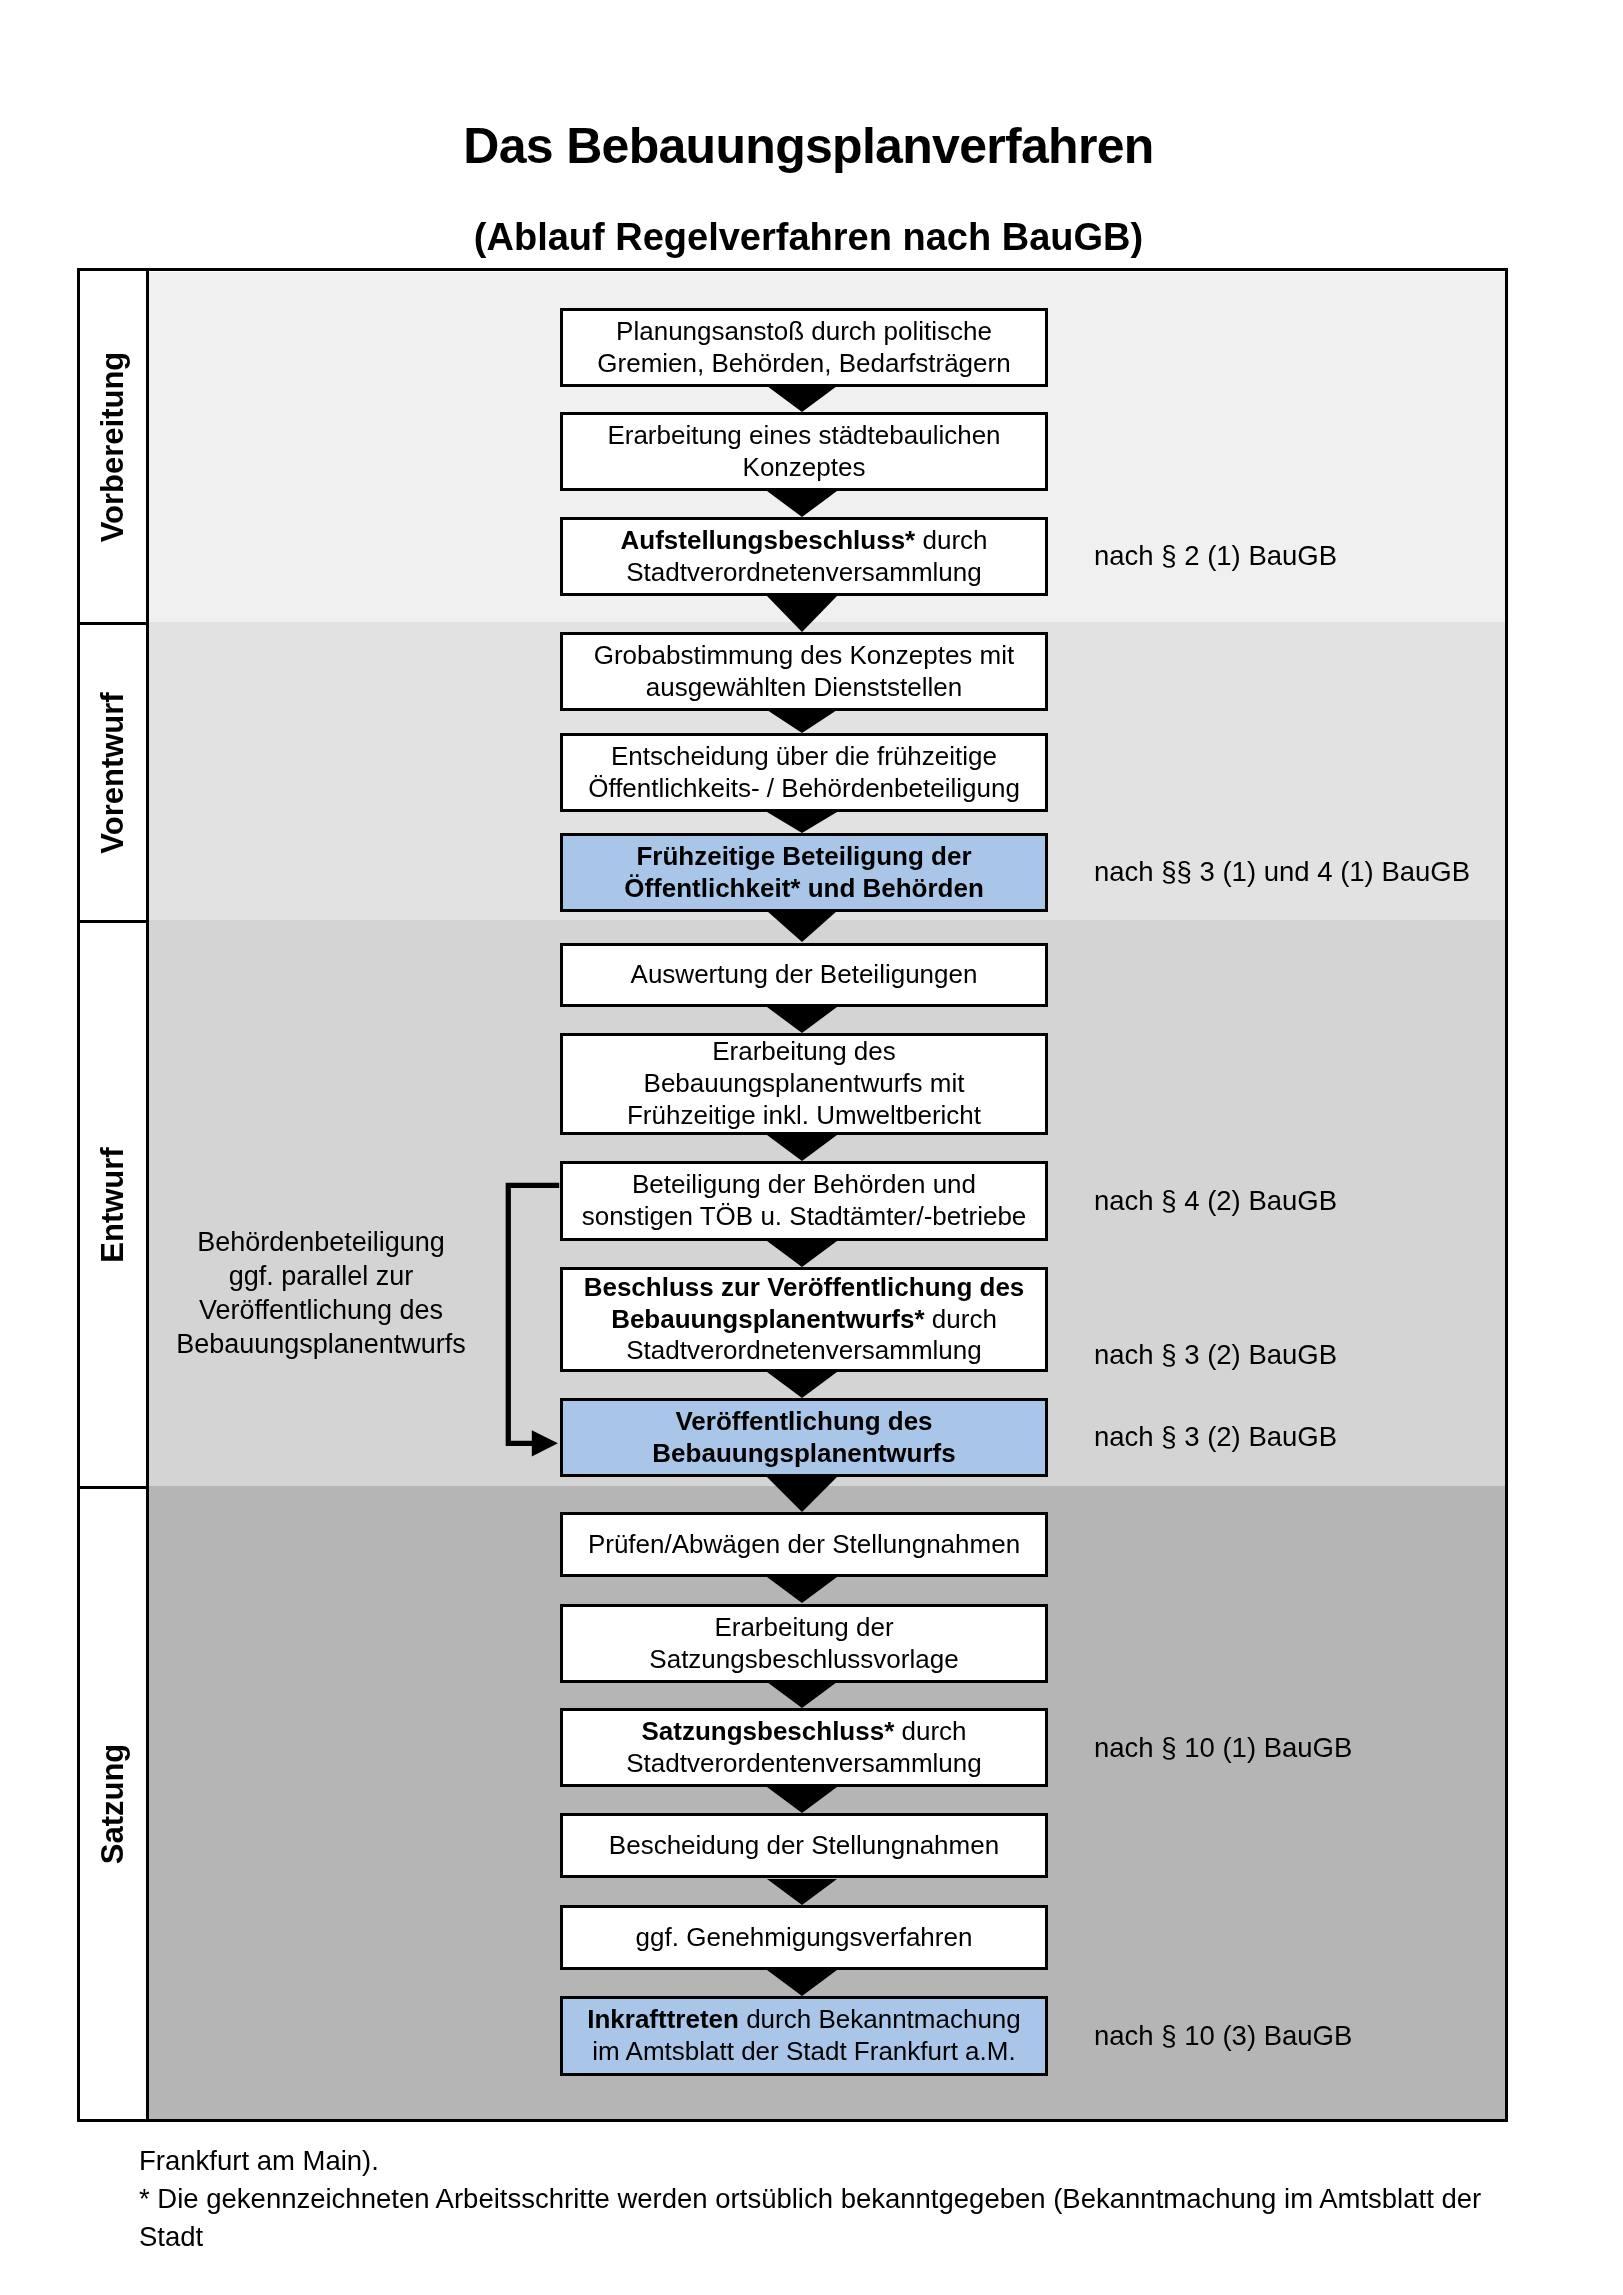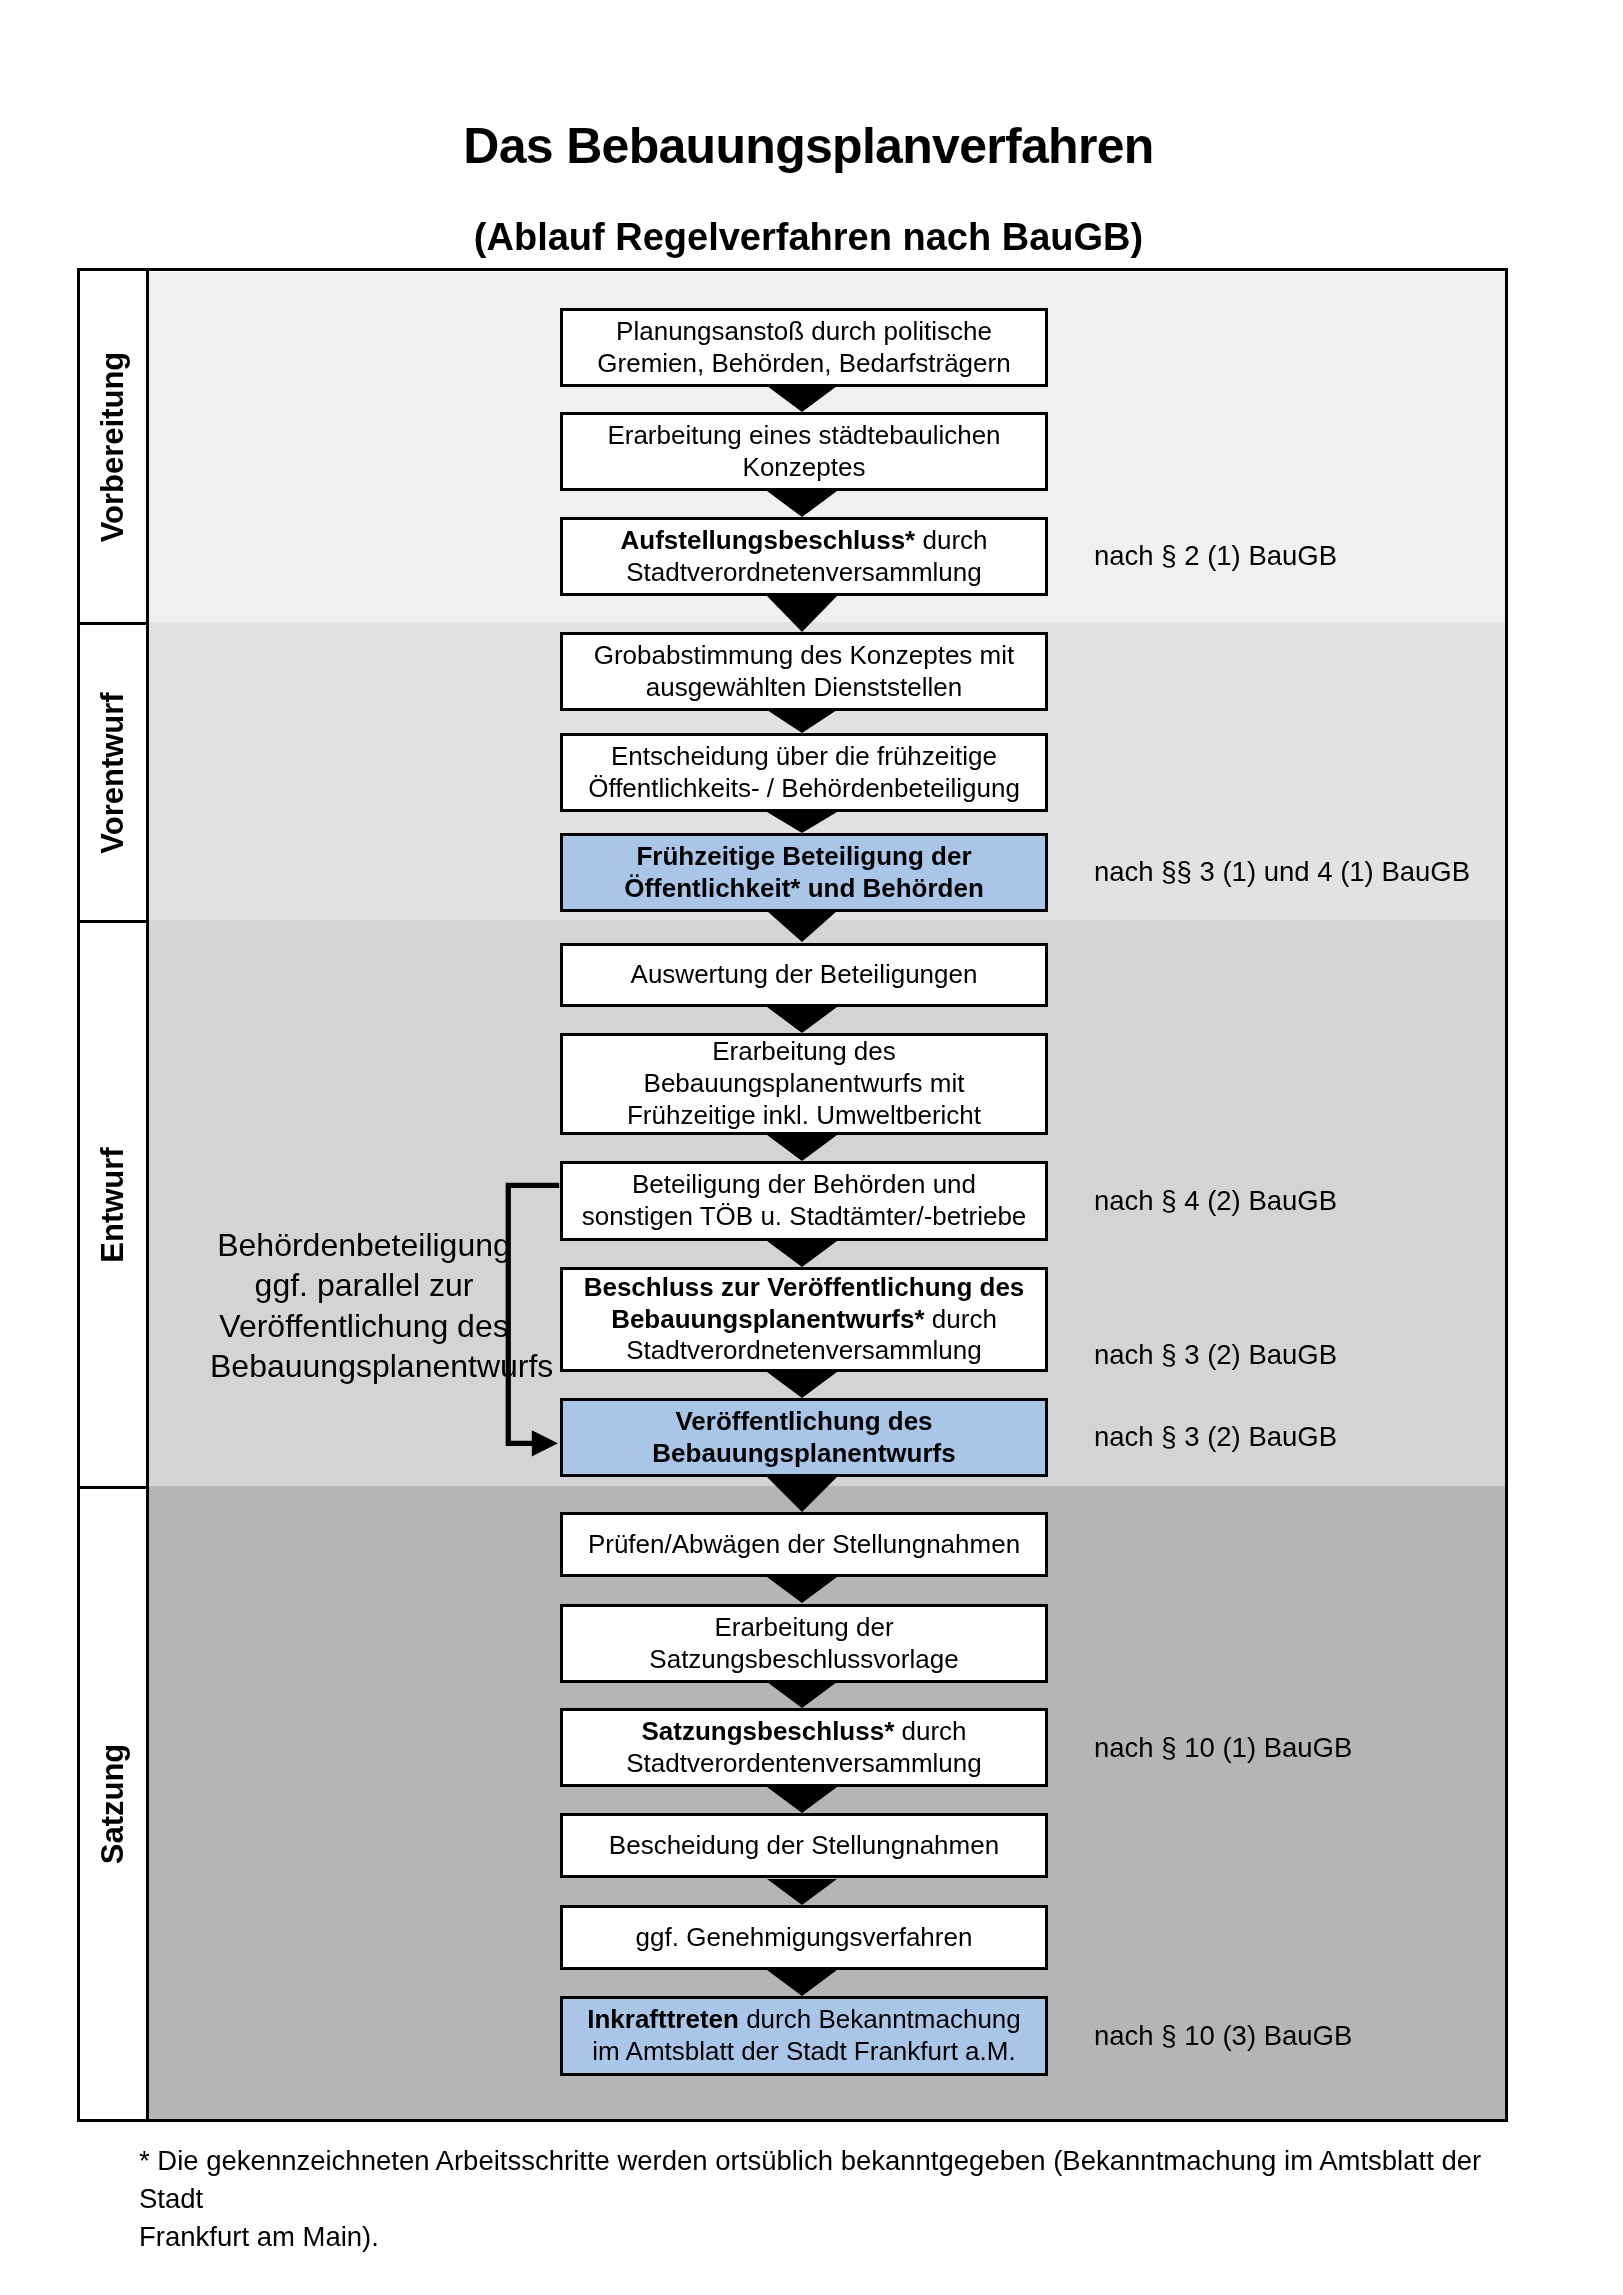--- a/index.html
+++ b/index.html
@@ -48,21 +48,21 @@
     border-left:35px solid transparent; border-right:35px solid transparent;
   }
 
   .legal-note {
     position:absolute; left:1094px; transform:translateY(-50%);
     font-size:27.5px; color:#000; white-space:nowrap; z-index:4;
   }
 
   .side-note {
     position:absolute; left:167px; top:1225px; width:308px;
-    font-size:32px; line-height:1.26; color:#000; text-align:center; z-index:4;margin-left:43px;
+    font-size:27px; line-height:1.26; color:#000; text-align:center; z-index:4;
   }
 
   .connector-svg { position:absolute; z-index:4; }
 
   .footnote {
     position:absolute; left:139px; top:2142px; width:1394px;
     font-size:27.5px; line-height:1.38; color:#000; z-index:1;
   }
 </style>
 </head>
@@ -183,17 +183,17 @@
         <div>ggf. parallel zur</div>
         <div>Veröffentlichung des</div>
         <div>Bebauungsplanentwurfs</div>
       </div>
       <svg class="connector-svg" width="111" height="288" viewBox="0 0 170 440" style="left: 458px; top: 1172px;">
         <path d="M 155 20 L 77 20 L 77 415 L 115 415" fill="none" stroke="#000000" stroke-width="8"></path>
         <polygon points="113,395 153,415 113,435" fill="#000000"></polygon>
       </svg>
     </div>
   <div class="footnote">
+      <div>Frankfurt am Main).</div>
       <div>* Die gekennzeichneten Arbeitsschritte werden ortsüblich bekanntgegeben (Bekanntmachung im Amtsblatt  der Stadt</div>
-      <div>Frankfurt am Main).</div>
     </div>
 </div>
 
 
 </body></html>

